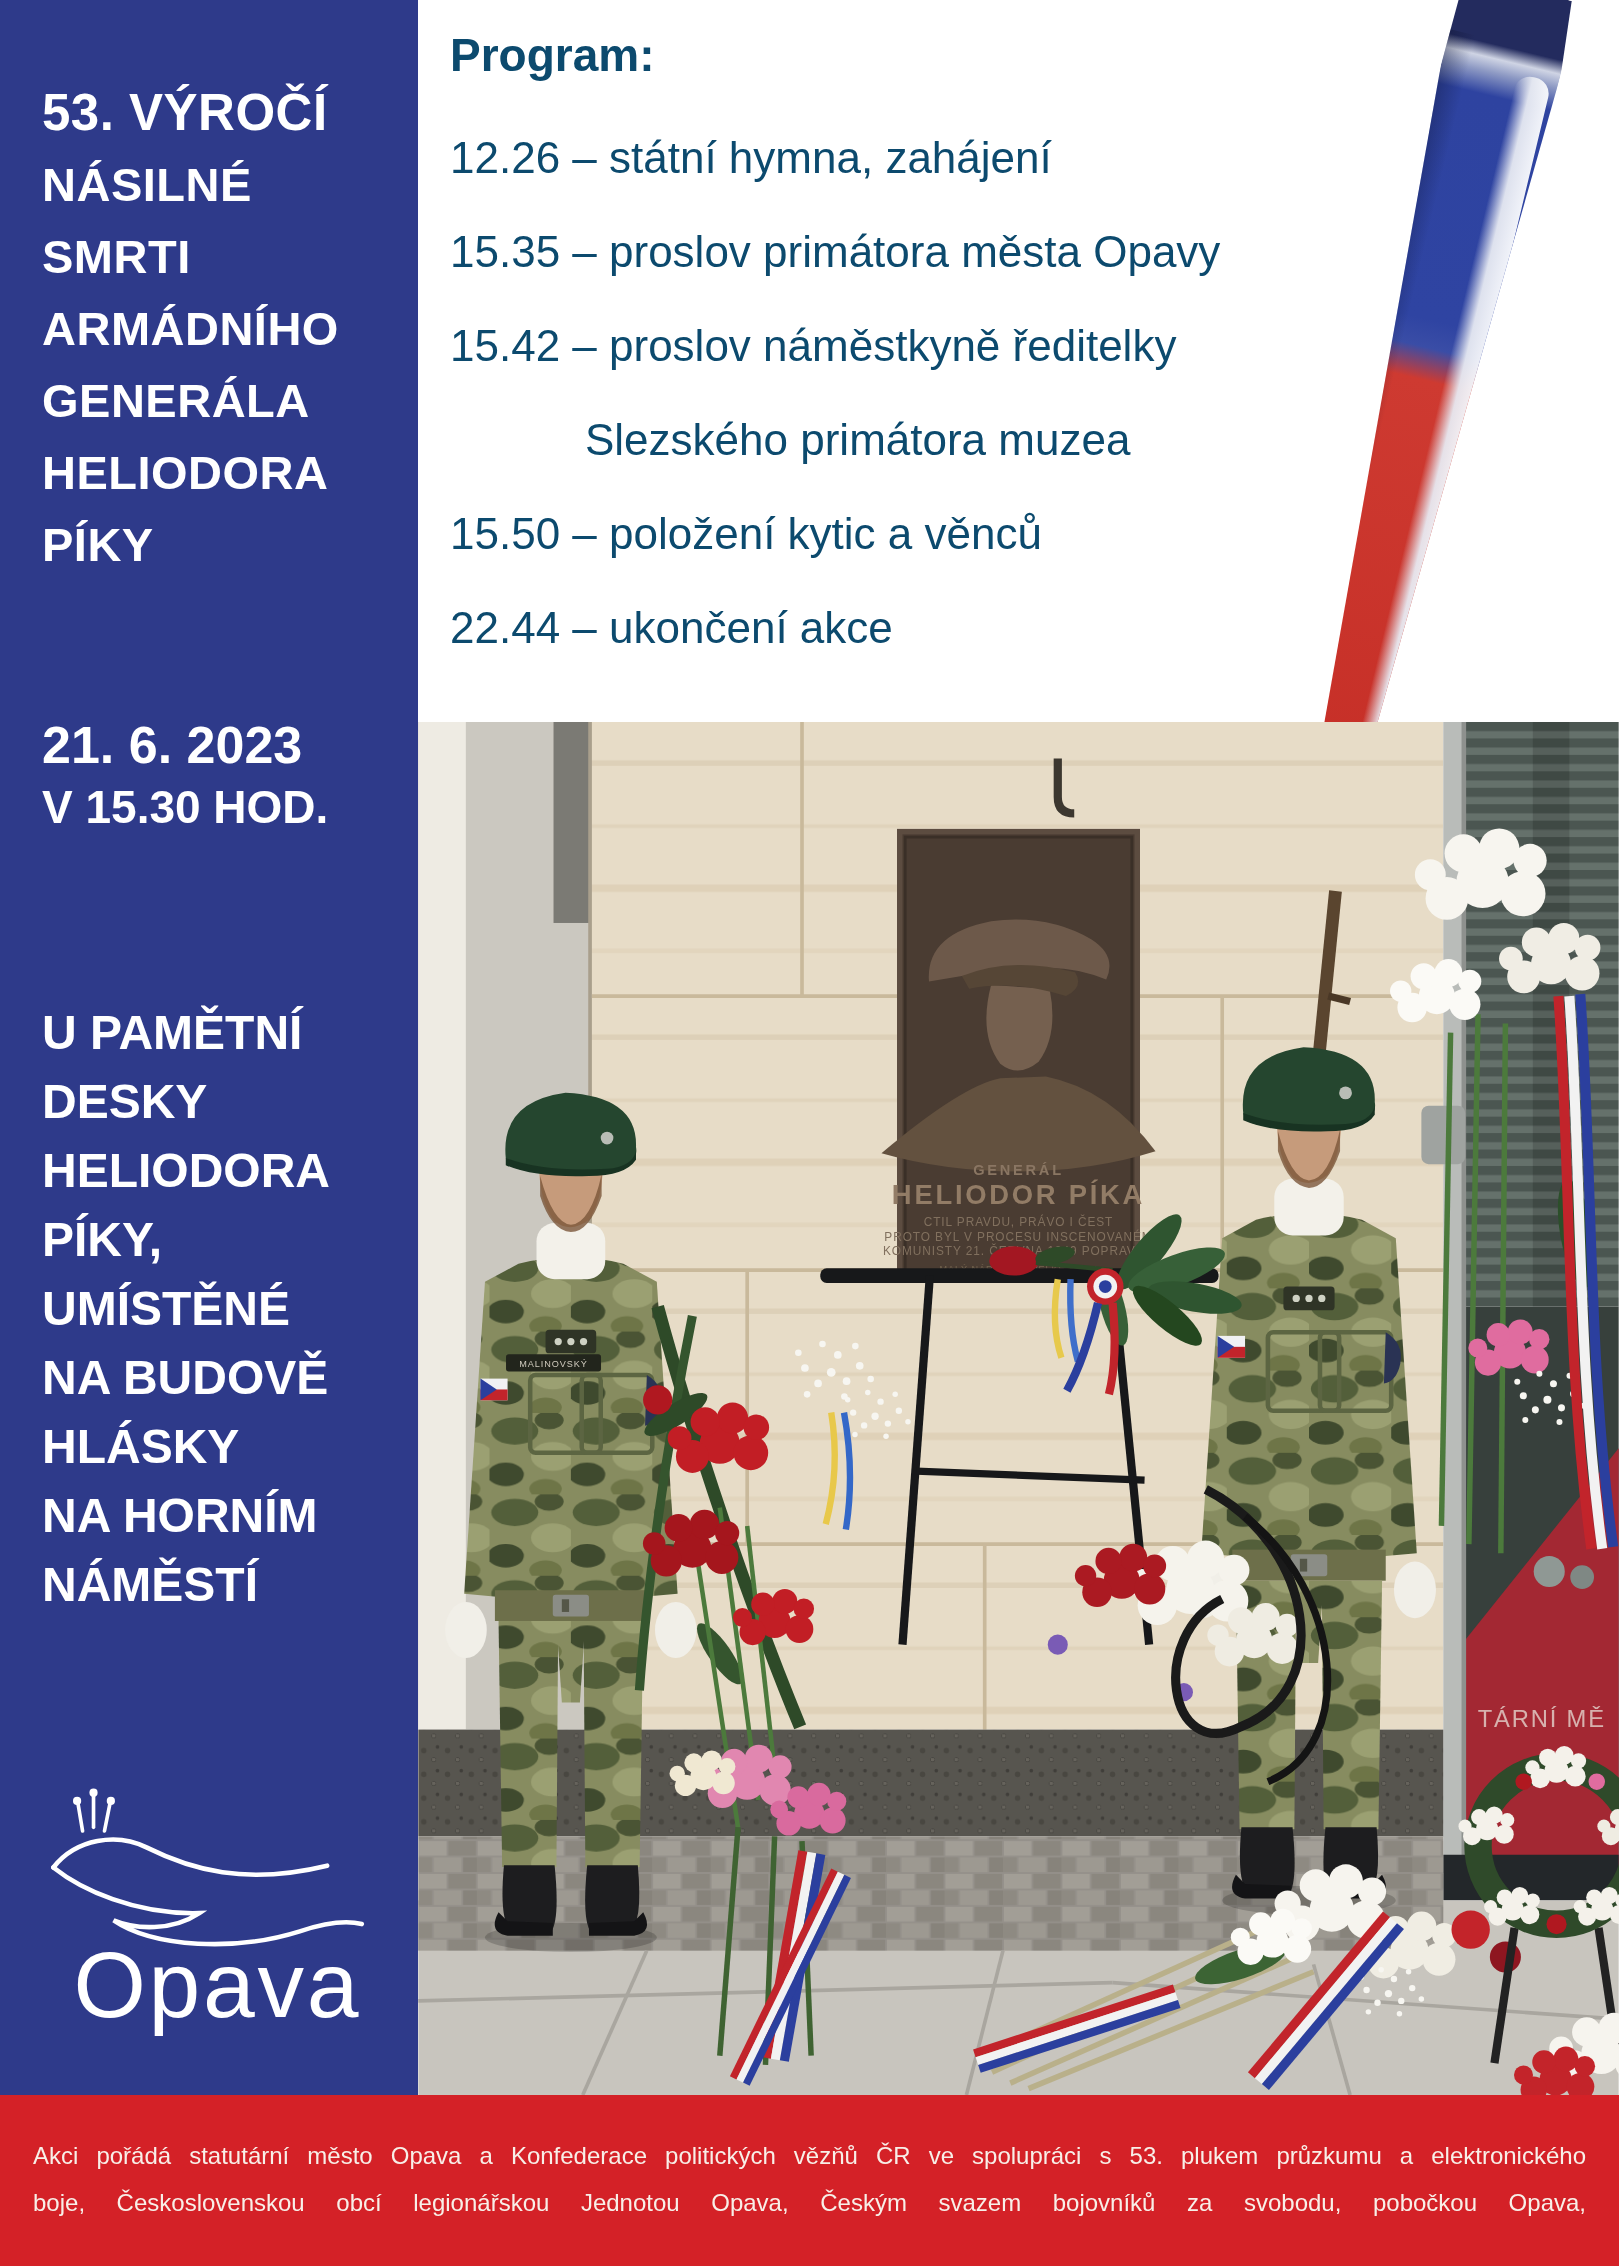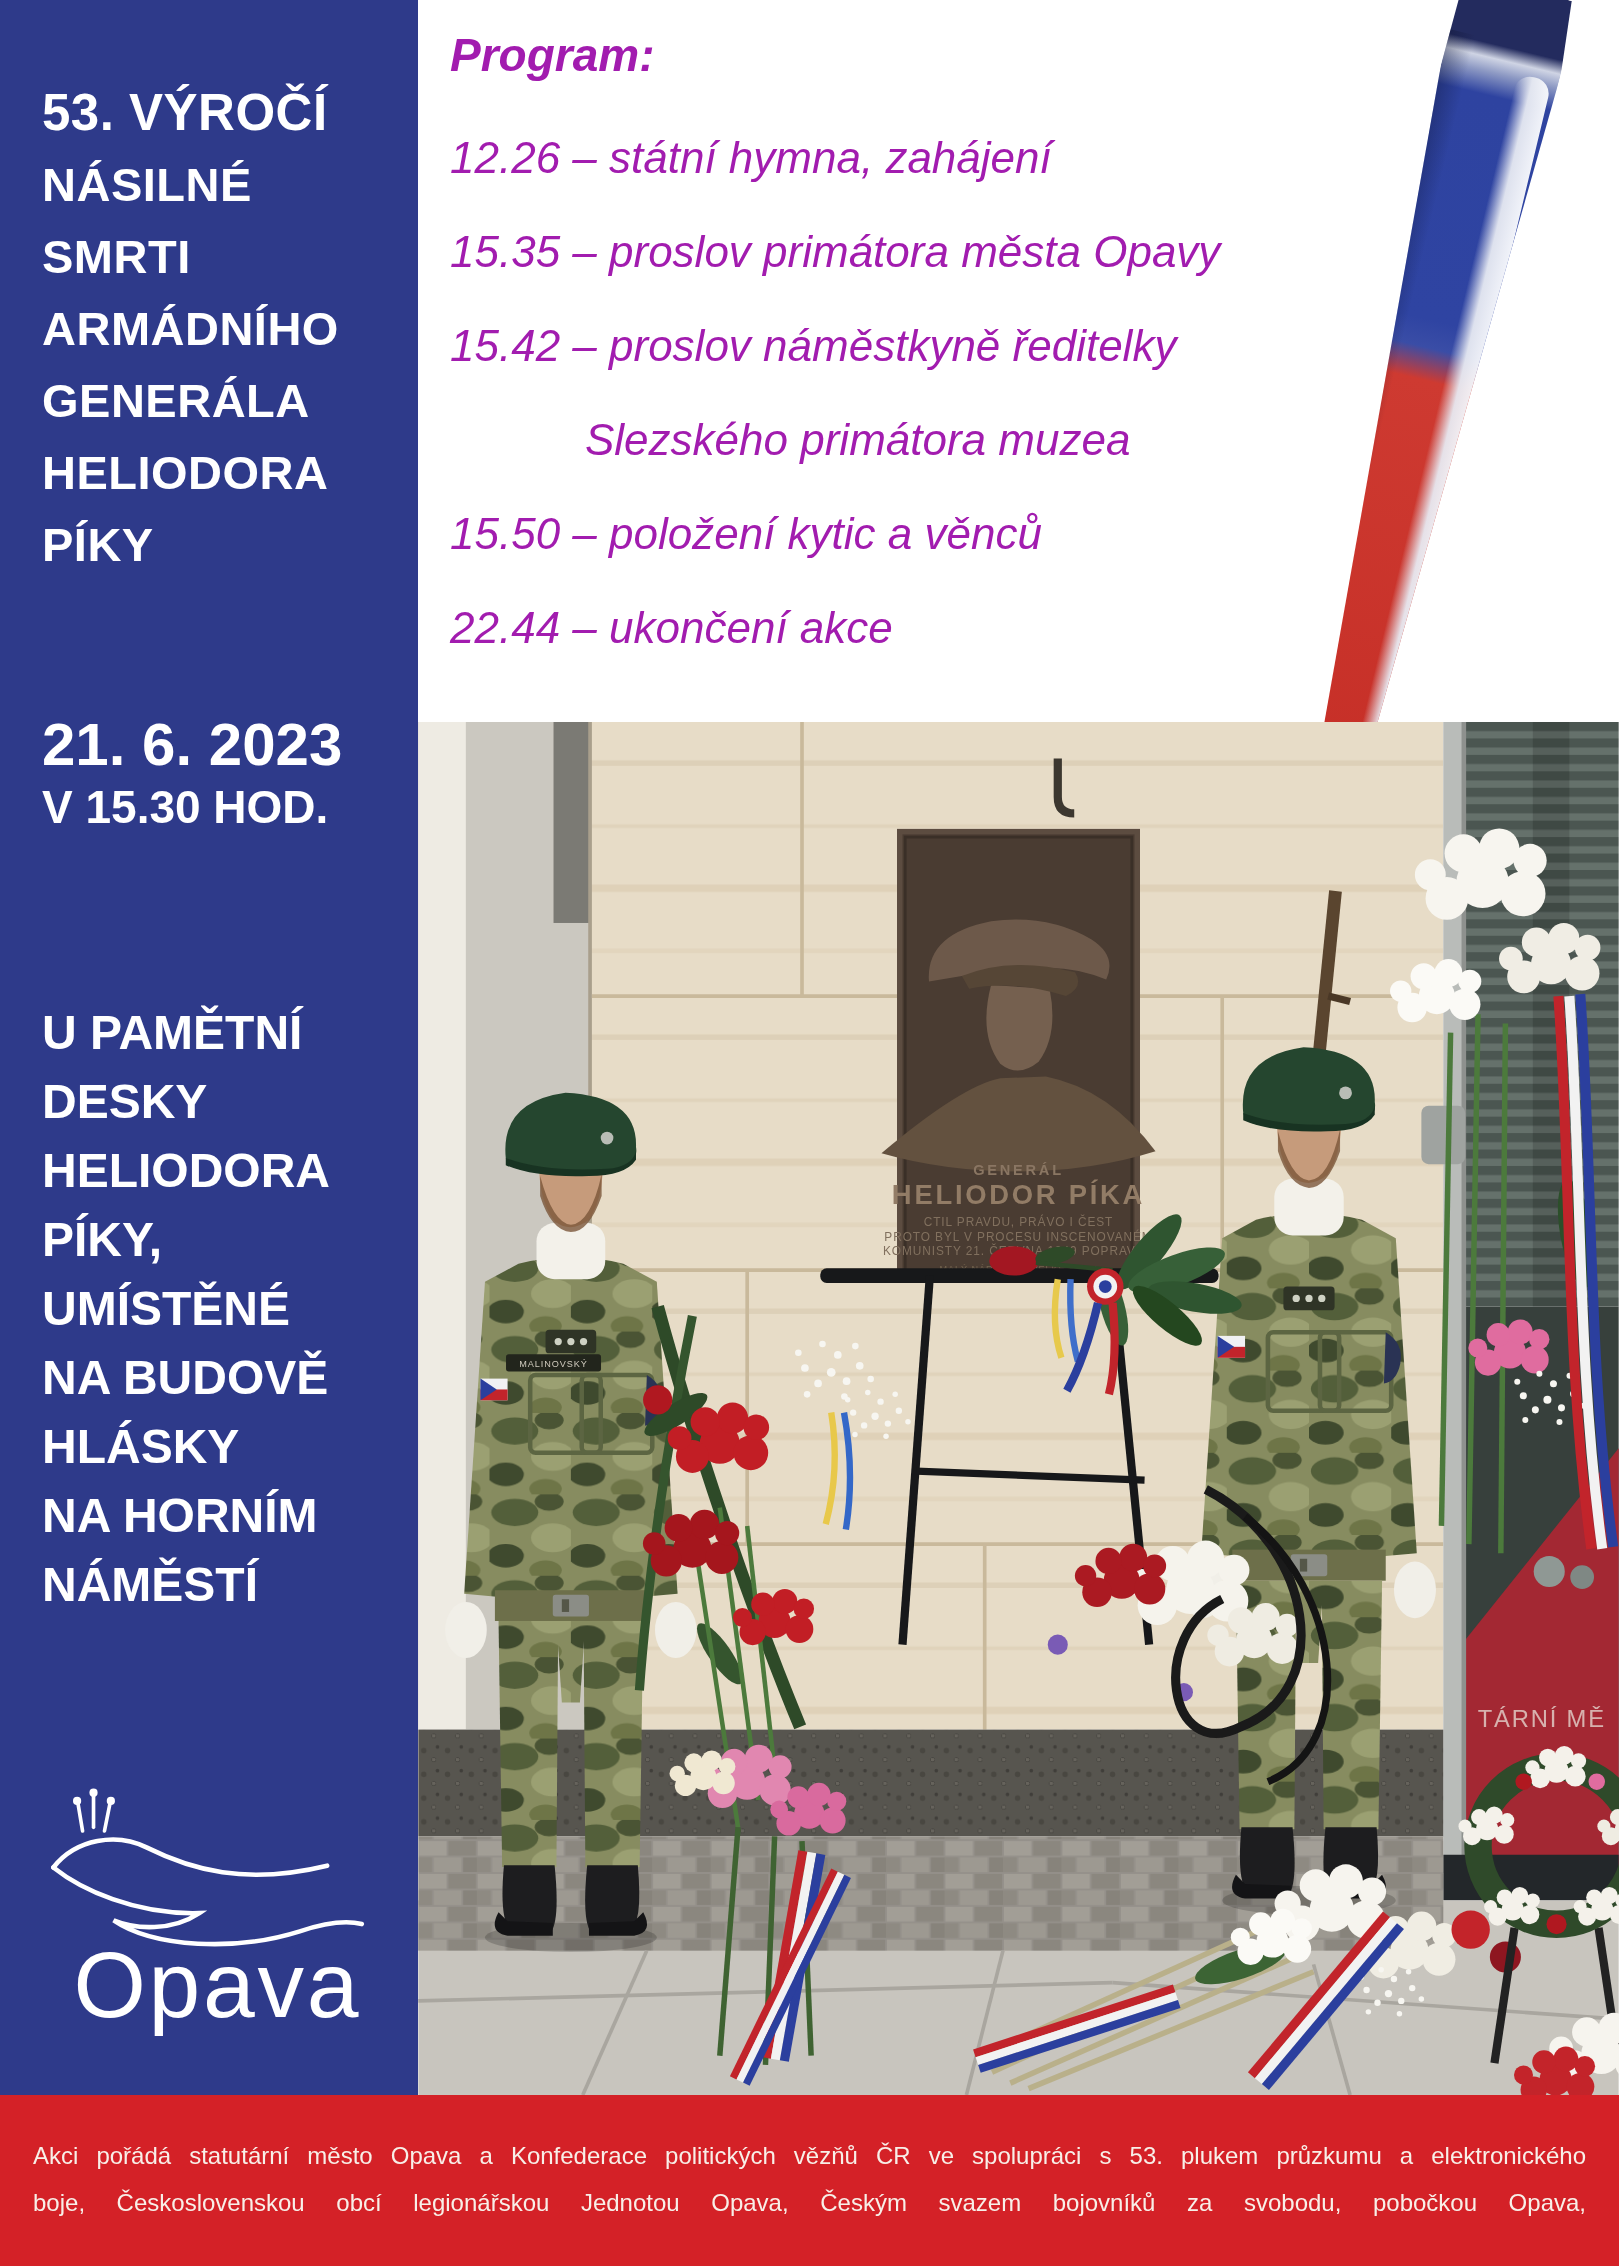--- a/index.html
+++ b/index.html
@@ -4,27 +4,27 @@
 <style>
   html,body{margin:0;padding:0;background:#888;}
   .poster{position:relative;width:1619px;height:2266px;background:#ffffff;
     font-family:"Liberation Sans",sans-serif;overflow:hidden;}
   
   .sidebar{position:absolute;left:0;top:0;width:418px;height:2095px;background:var(--blue,#2e3a8a);}
   .side-title{position:absolute;left:42px;top:77px;color:#fff;font-weight:bold;}
   .side-title div{font-size:47px;line-height:72px;letter-spacing:0.5px;}
   .side-title div.l0{font-size:51px;}
   .side-date{position:absolute;left:42px;top:711px;color:#fff;font-weight:bold;}
-  .side-date div.d0{font-size:60px;line-height:68px;}
+  .side-date div.d0{font-size:52px;line-height:68px;}
   .side-date div.d1{font-size:46px;line-height:57px;}
   .side-loc{position:absolute;left:42px;top:998px;color:#fff;font-weight:bold;}
   .side-loc div{font-size:48px;line-height:69px;}
   .logo{position:absolute;left:25.6px;top:1778px;}
   
-  .program{position:absolute;left:450px;top:25.6px;width:1005px;color:#a21caf;font-style:italic;}
+  .program{position:absolute;left:450px;top:25.6px;width:1005px;color:#0c4a6e;}
   .prog-h{font-size:46px;font-weight:bold;line-height:58px;margin-bottom:51px;}
   .prog-i{font-size:44px;line-height:46px;margin-bottom:48px;white-space:nowrap;}
   .prog-i.indent{padding-left:135px;}
   
   .flag{position:absolute;left:1448px;top:-12.8px;width:132px;height:927px;
     transform:rotate(13.5deg);transform-origin:50% 0;
     clip-path:polygon(12% 0,95% 0,100% 8%,74% 100%,48% 100%,10% 10%);
     background:linear-gradient(to bottom,
       #232b5e 0%,#232b5e 6.5%,#cfd4e4 8%,#8e9ac4 9.5%,#2e43a0 12%,
       #2f44a2 37%,#3a4da6 40%,#ce3a31 43.5%,#c62f27 87%,

